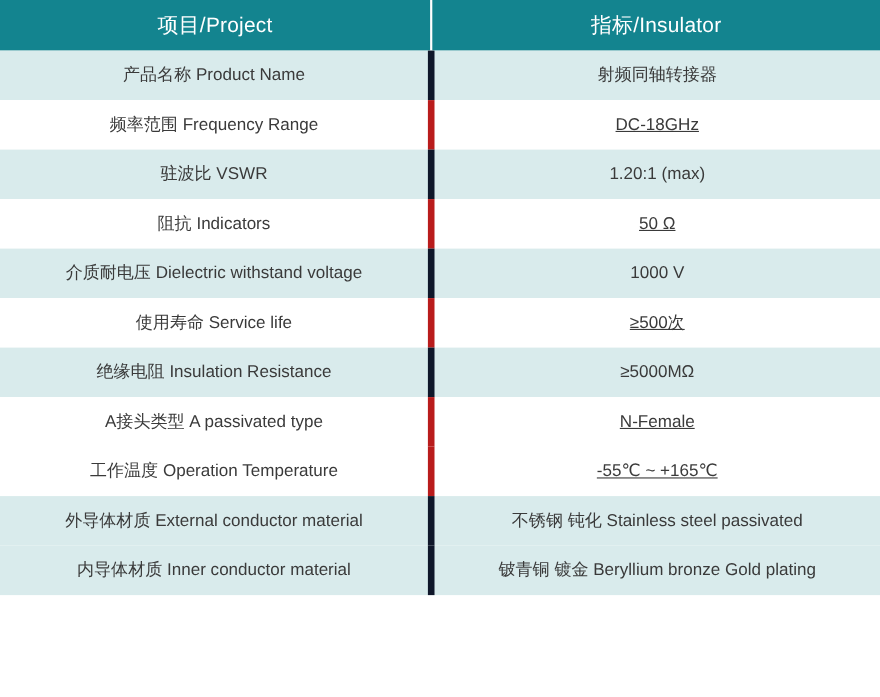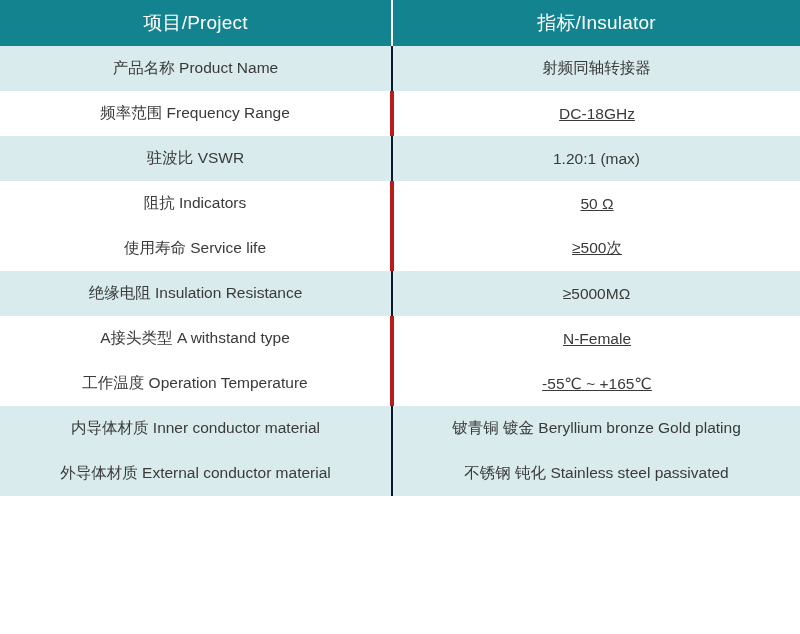--- a/index.html
+++ b/index.html
@@ -38,21 +38,21 @@
   }
   thead th.divider {
     border-left: 2px solid #ffffff;
   }
 
   tbody tr td {
     height: 45px;
     font-size: 15.5px;
     color: #3a3a3a;
     border-left: 2px solid #ffffff;
-    border-right: 2px solid #0f172a;
+    border-right: 6px solid #0f172a;
   }
   tbody tr td:first-child {
     border-left: none;
   }
   tbody tr td:last-child {
     border-right: none;
   }
   tbody tr.odd td {
     background: #ffffff;
   }
@@ -61,21 +61,21 @@
   }
   tbody tr.even td.cell-indicator {
     background: #d9ebec;
   }
   tbody tr.odd td.cell-indicator {
     background: #ffffff;
     text-decoration: underline;
   }
   
   tbody tr.odd td.cell-project {
-    border-right: 4px solid #b91c1c;
+    border-right: 6px solid #b91c1c;
     margin-top: 12px;
   }
 </style>
 </head>
 <body>
 
 <table class="spec-table">
   <colgroup>
     <col class="col-project">
     <col class="col-indicator">
@@ -96,38 +96,42 @@
       <td class="cell-indicator">DC-18GHz</td>
     </tr>
     <tr class="even">
       <td class="cell-project">驻波比 VSWR</td>
       <td class="cell-indicator">1.20:1 (max)</td>
     </tr>
     <tr class="odd">
       <td class="cell-project">阻抗 Indicators</td>
       <td class="cell-indicator">50 Ω</td>
     </tr>
+    <tr class="even">
+      <td class="cell-project">介质耐电压 Dielectric withstand voltage</td>
+      <td class="cell-indicator">1000 V</td>
+    </tr>
     <tr class="odd">
       <td class="cell-project">使用寿命 Service life</td>
       <td class="cell-indicator">≥500次</td>
     </tr>
     <tr class="even">
       <td class="cell-project">绝缘电阻 Insulation Resistance</td>
       <td class="cell-indicator">≥5000MΩ</td>
     </tr>
     <tr class="odd">
-      <td class="cell-project">A接头类型 A withstand type</td>
+      <td class="cell-project">A接头类型 A passivated type</td>
       <td class="cell-indicator">N-Female</td>
     </tr>
     <tr class="odd">
       <td class="cell-project">工作温度 Operation Temperature</td>
       <td class="cell-indicator">-55℃ ~ +165℃</td>
     </tr>
     <tr class="even">
+      <td class="cell-project">外导体材质 External conductor material</td>
+      <td class="cell-indicator">不锈钢 钝化 Stainless steel passivated</td>
+    </tr>
+    <tr class="even">
       <td class="cell-project">内导体材质 Inner conductor material</td>
       <td class="cell-indicator">铍青铜 镀金 Beryllium bronze Gold plating</td>
-    </tr>
-    <tr class="even">
-      <td class="cell-project">外导体材质 External conductor material</td>
-      <td class="cell-indicator">不锈钢 钝化 Stainless steel passivated</td>
     </tr>
   </tbody>
 </table>
 
 </body></html>

